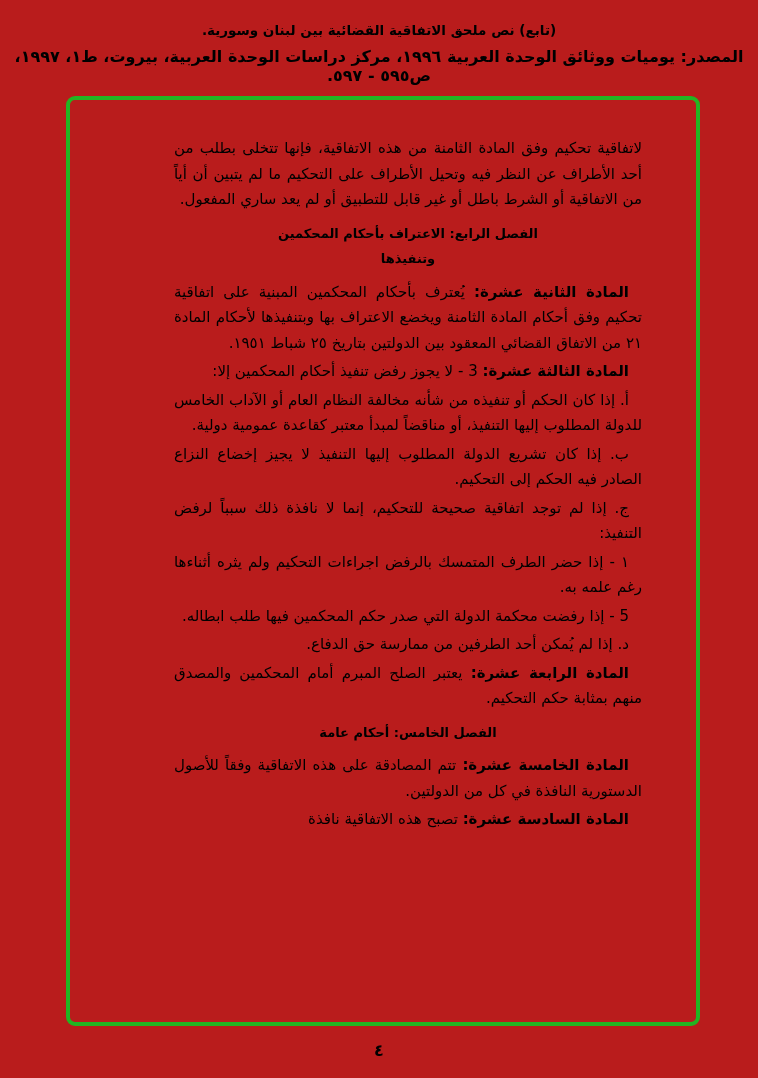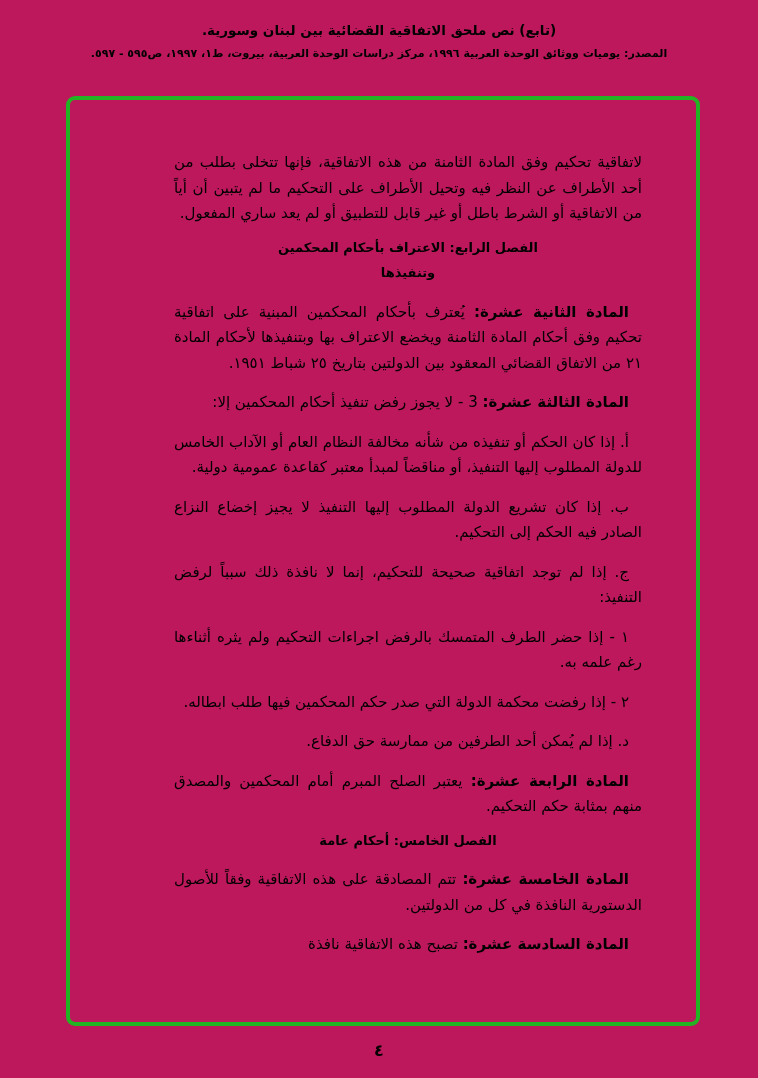--- a/index.html
+++ b/index.html
@@ -4,37 +4,37 @@
   <style>
     html, body {
       margin: 0;
       padding: 0;
       background: #ffffff;
     }
     .page {
       position: relative;
       width: 758px;
       height: 1078px;
-      background: #be185d;
+      background: #b91c1c;
       font-family: "DejaVu Sans", sans-serif;
       color: #000000;
       overflow: hidden;
     }
     .header {
       direction: rtl;
       text-align: center;
       padding-top: 22px;
     }
     .header-title {
       font-size: 13.5px;
       font-weight: bold;
       letter-spacing: 0;
     }
     .header-source {
-      font-size: 11px;
+      font-size: 16px;
       font-weight: bold;
       margin-top: 9px;
     }
     .frame {
       position: absolute;
       top: 96px;
       left: 66px;
       width: 634px;
       height: 930px;
       box-sizing: border-box;
@@ -43,21 +43,21 @@
       padding: 36px 54px 0 104px;
       overflow: hidden;
     }
     .body-text {
       direction: rtl;
       text-align: justify;
       font-size: 15px;
       line-height: 25.5px;
     }
     .body-text p {
-      margin: 14px 0 3px 0;
+      margin: 0 0 3px 0;
     }
     .body-text p.indent {
       text-indent: 13px;
     }
     .lead {
       font-weight: bold;
     }
     .section-heading {
       text-align: center;
       font-weight: bold;
@@ -100,21 +100,21 @@
       <p class="indent"><span class="lead">المادة الثالثة عشرة:</span><span> 3 - لا يجوز رفض تنفيذ أحكام المحكمين إلا:</span></p>
 
       <p class="indent">أ. إذا كان الحكم أو تنفيذه من شأنه مخالفة النظام العام أو الآداب الخامس للدولة المطلوب إليها التنفيذ، أو مناقضاً لمبدأ معتبر كقاعدة عمومية دولية.</p>
 
       <p class="indent">ب. إذا كان تشريع الدولة المطلوب إليها التنفيذ لا يجيز إخضاع النزاع الصادر فيه الحكم إلى التحكيم.</p>
 
       <p class="indent">ج. إذا لم توجد اتفاقية صحيحة للتحكيم، إنما لا نافذة ذلك سبباً لرفض التنفيذ:</p>
 
       <p class="indent">١ - إذا حضر الطرف المتمسك بالرفض اجراءات التحكيم ولم يثره أثناءها رغم علمه به.</p>
 
-      <p class="indent">٢ - إذا رفضت محكمة الدولة التي صدر حكم المحكمين فيها طلب ابطاله.</p>
+      <p class="indent">5 - إذا رفضت محكمة الدولة التي صدر حكم المحكمين فيها طلب ابطاله.</p>
 
       <p class="indent">د. إذا لم يُمكن أحد الطرفين من ممارسة حق الدفاع.</p>
 
       <p class="indent"><span class="lead">المادة الرابعة عشرة:</span><span> يعتبر الصلح المبرم أمام المحكمين والمصدق منهم بمثابة حكم التحكيم.</span></p>
 
       <div class="section-heading">الفصل الخامس: أحكام عامة</div>
 
       <p class="indent"><span class="lead">المادة الخامسة عشرة:</span><span> تتم المصادقة على هذه الاتفاقية وفقاً للأصول الدستورية النافذة في كل من الدولتين.</span></p>
 
       <p class="indent"><span class="lead">المادة السادسة عشرة:</span><span> تصبح هذه الاتفاقية نافذة</span></p>

